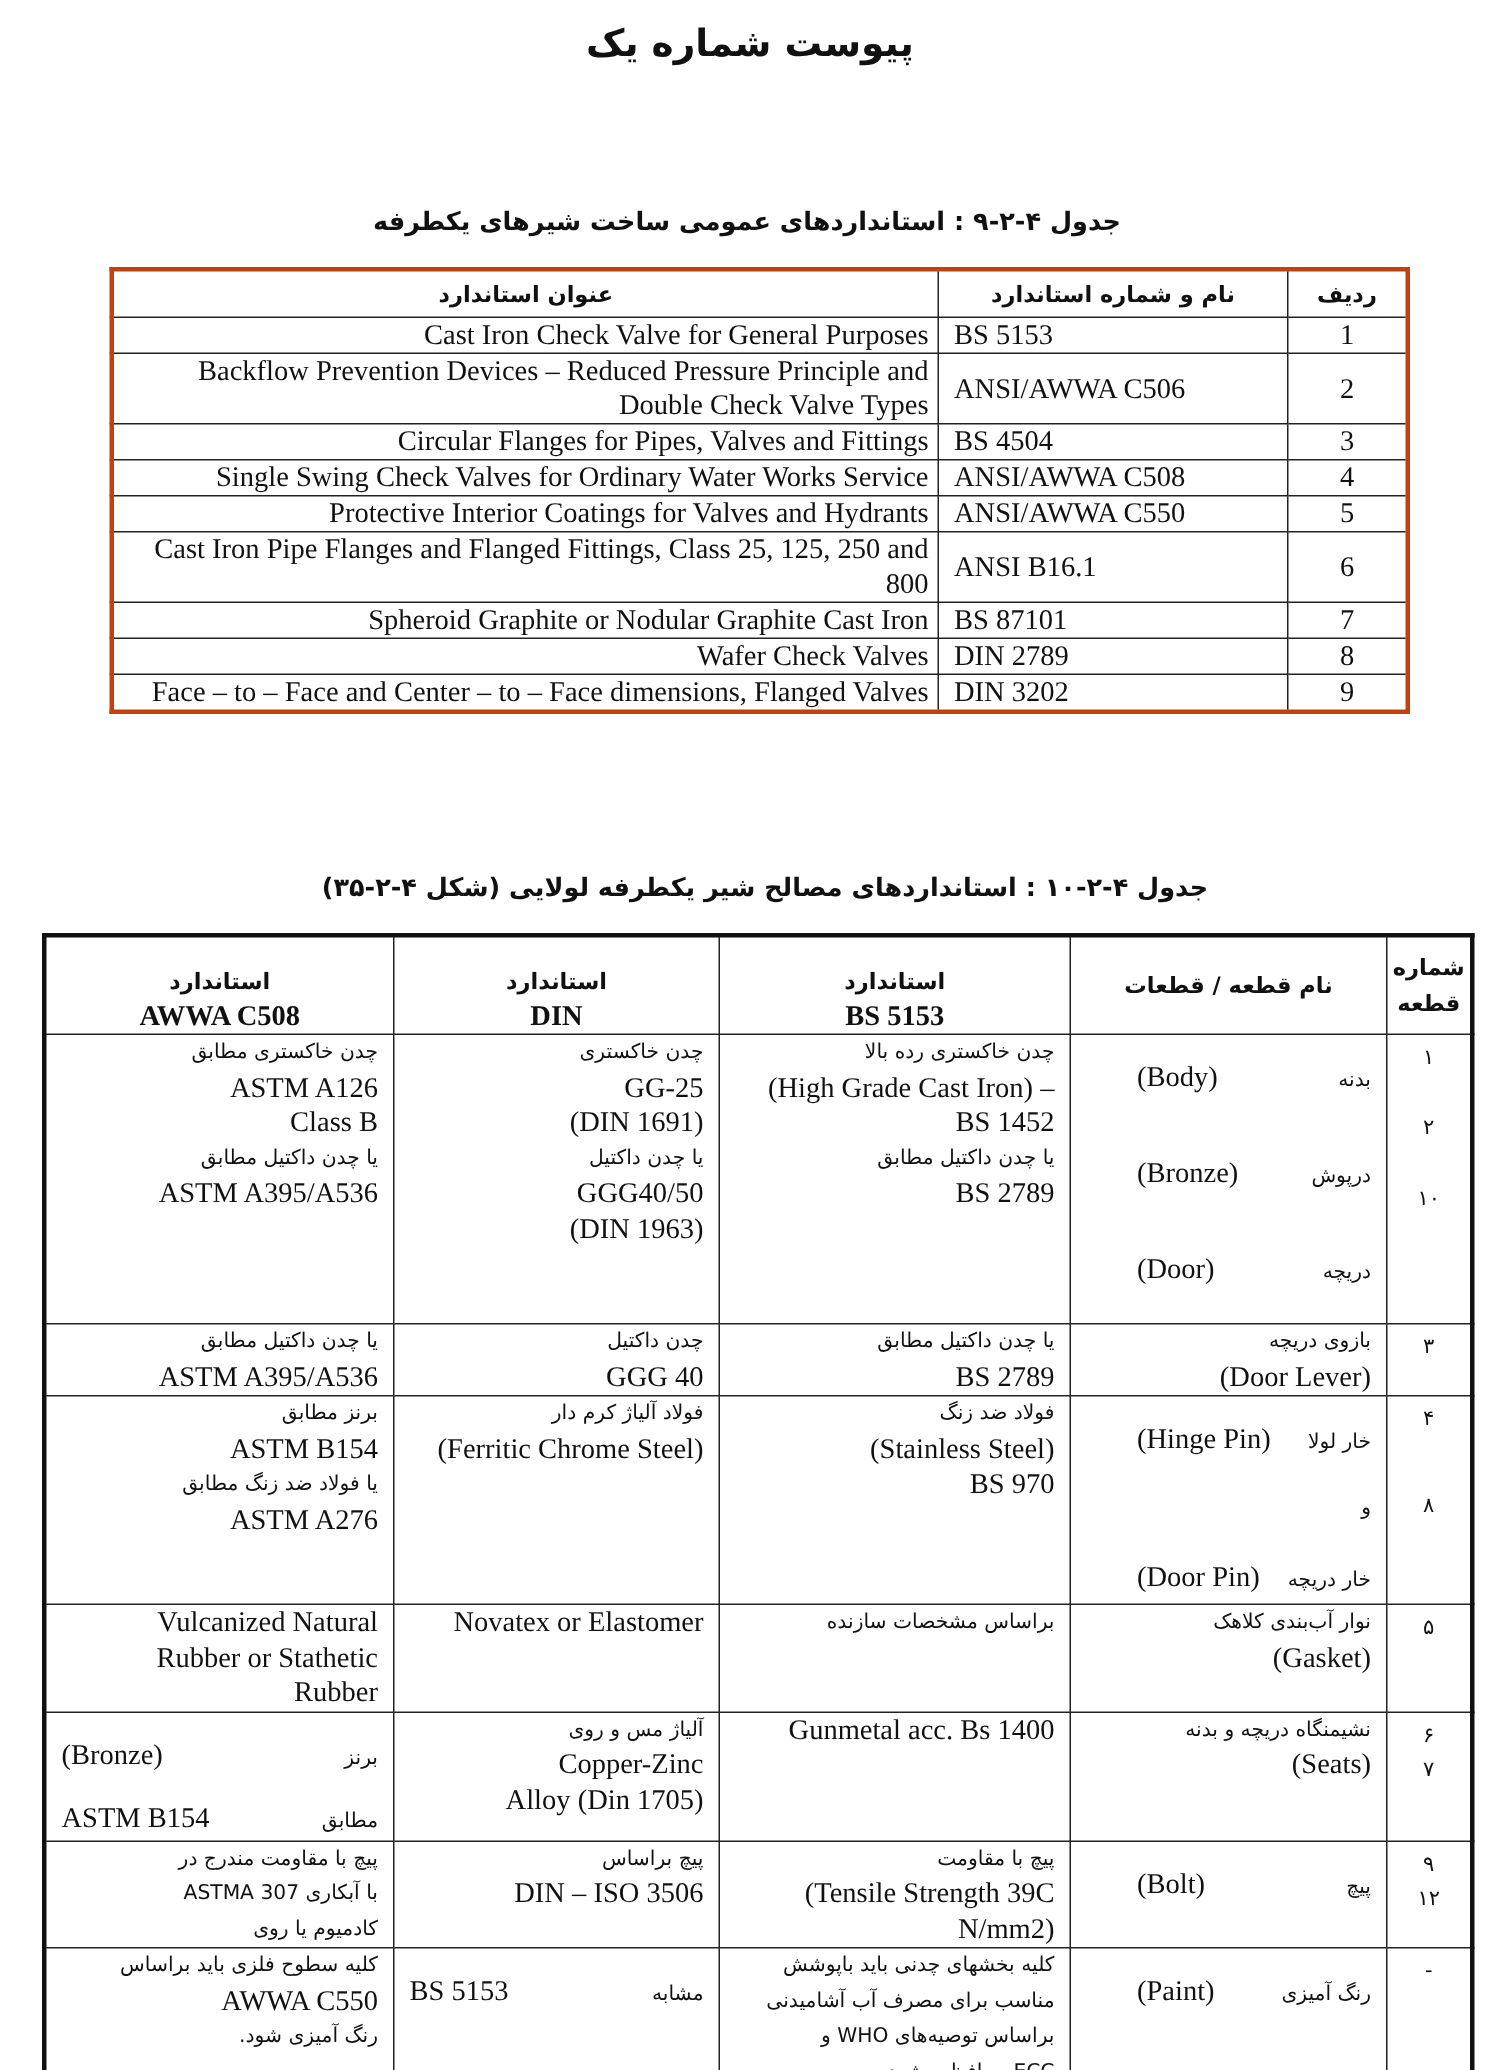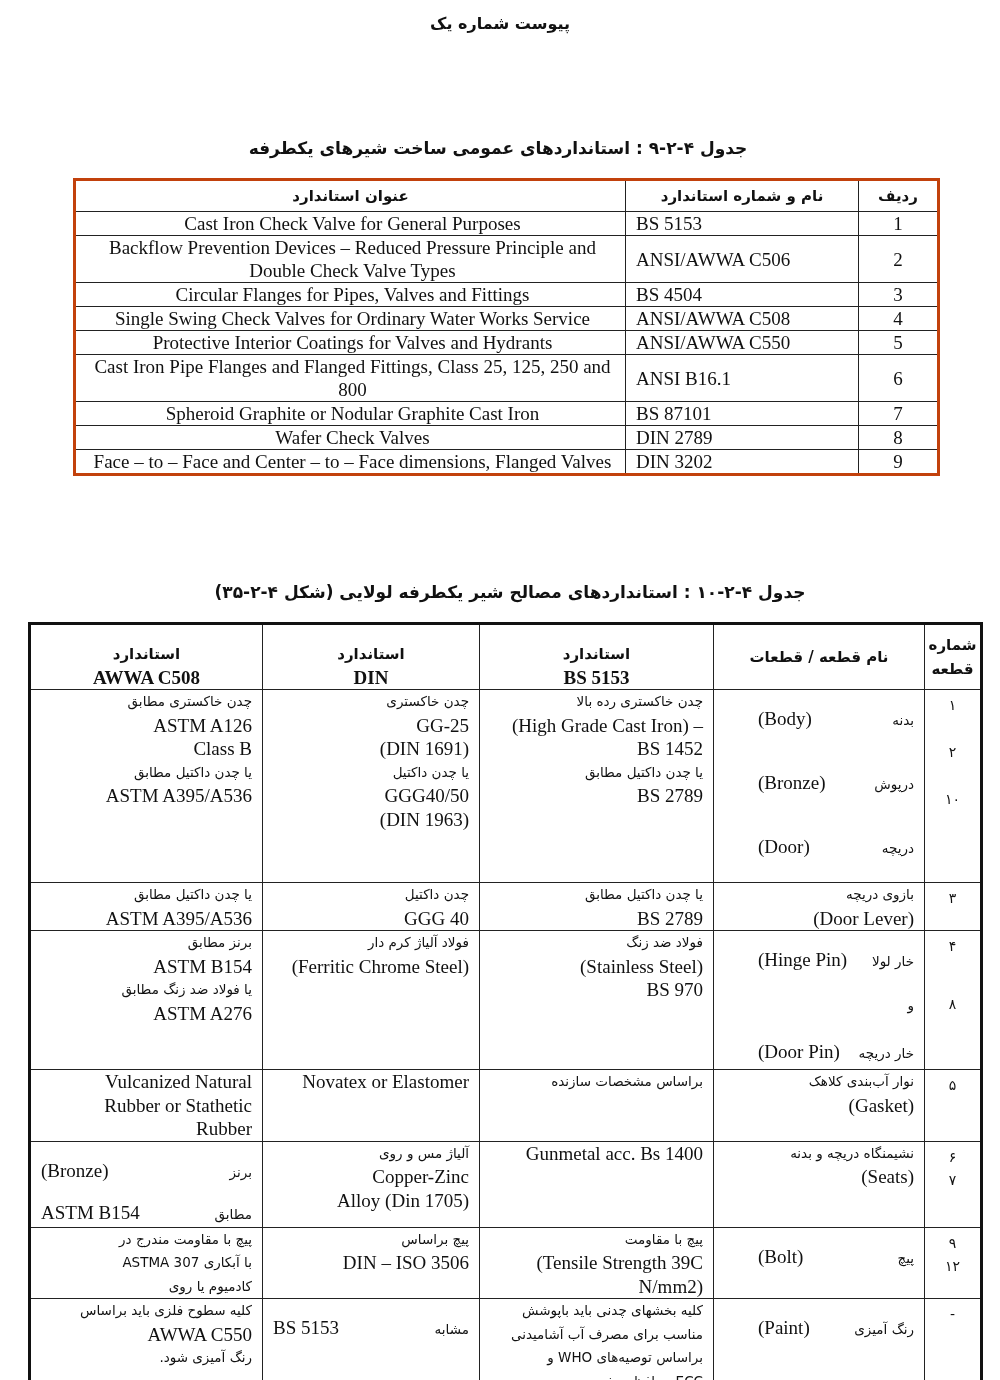--- a/index.html
+++ b/index.html
@@ -3,39 +3,39 @@
 <meta charset="utf-8">
 <style>
   html, body { margin: 0; padding: 0; background: #ffffff; }
   body {
     width: 1000px; height: 1380px; position: relative; overflow: hidden;
     font-family: "Liberation Serif", "DejaVu Serif", serif; color: #111;
   }
   .fa { font-family: "DejaVu Sans", "Liberation Sans", sans-serif; direction: rtl; }
   .page-title {
     position: absolute; top: 14px; left: 0; width: 1000px; text-align: center;
-    font-size: 16px; font-weight: bold;
+    font-size: 25px; font-weight: bold;
   }
   .caption {
     position: absolute; left: 0; width: 1000px; text-align: center;
     font-size: 17px; font-weight: bold; direction: rtl;
   }
   #cap1 { top: 138px; left: -2px; }
   #cap2 { top: 582px; left: 10px; }
 
   table { border-collapse: collapse; position: absolute; }
   td, th { border: 1.5px solid #222; padding: 0; vertical-align: middle; }
 
   
   #t1 { left: 73px; top: 178px; width: 867px; border: 3px solid #c2410c; }
   #t1 th { font-weight: bold; font-size: 15px; height: 30px; text-align: center; }
   #t1 td { font-size: 19px; line-height: 23px; }
   #t1 td.num { text-align: center; width: 78px; }
   #t1 td.code { text-align: left; padding-left: 10px; width: 222px; }
-  #t1 td.title { text-align: center; padding-left: 10px; padding-right: 6px; font-family: Liberation Serif, serif; }
+  #t1 td.title { text-align: right; padding-left: 10px; padding-right: 6px; font-family: Liberation Serif, serif; }
 
   
   #t2 { left: 28px; top: 622px; width: 955px; border: 3px solid #111; }
   #t2 th { font-weight: bold; height: 60px; text-align: center; vertical-align: middle; }
   #t2 th .l1 { display: block; font-size: 15px; margin-top: 20px; }
   #t2 th .l2 { display: block; font-size: 19px; font-family: "Liberation Serif", serif; margin-top: 4px; }
   #t2 td { vertical-align: top; font-size: 19px; line-height: 23.5px; padding: 0 10px; }
   #t2 td.c-num { width: 55px; text-align: center; font-size: 14px; padding: 4px 0 0 0; line-height: 23.5px; }
   #t2 td.c-part { width: 190px; }
   #t2 td.c-bs { width: 213px; text-align: right; }

